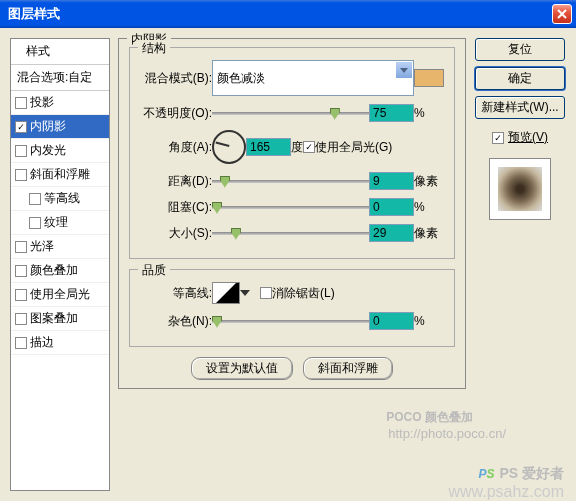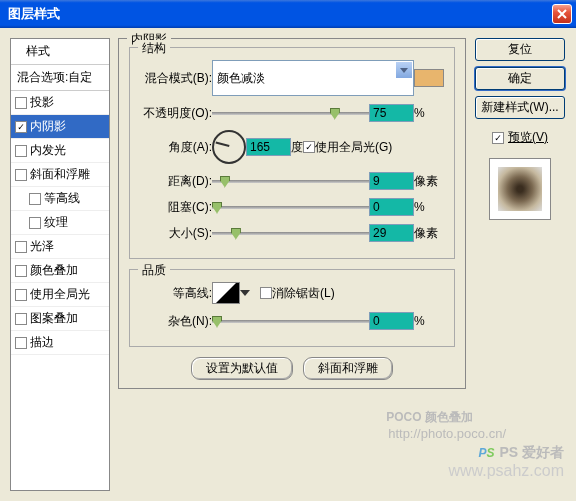--- a/index.html
+++ b/index.html
@@ -224,20 +224,20 @@
         <div class="preview-inner"></div>
       </div>
     </div>
 
   </div>
 
   <div style="position:absolute; right:70px; bottom:60px; text-align:center; color:#bbb; font-size:14px;">
     <div style="font-weight:bold;">POCO 颜色叠加</div>
     <div style="font-size:13px;margin-left:35px;">http://photo.poco.cn/</div>
   </div>
-  <div style="position:absolute; right:12px; bottom:21px; text-align:right;">
+  <div style="position:absolute; right:12px; bottom:0; text-align:right;">
     <div style="color:#7FCB5E; font-size:18px; font-style:italic; font-weight:bold;">
       <span style="color:#5EA8D8;">P</span><span style="color:#7FCB5E;">S</span>
       <span style="color:#bbb; font-size:14px; font-style:normal;">PS 爱好者</span>
     </div>
     <div style="color:#ccc; font-size:16px;">www.psahz.com</div>
   </div>
 </div>
 
 </body></html>

